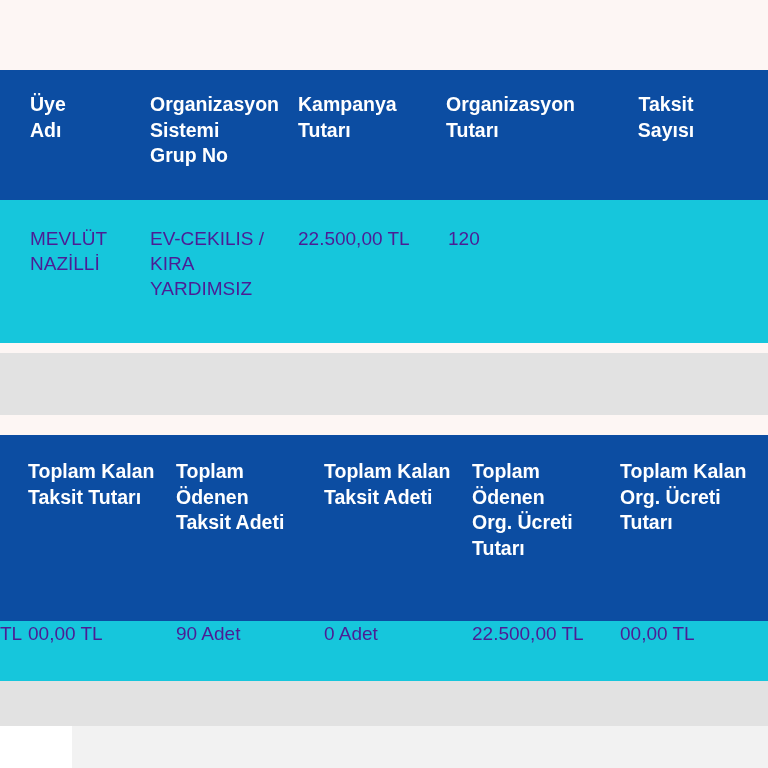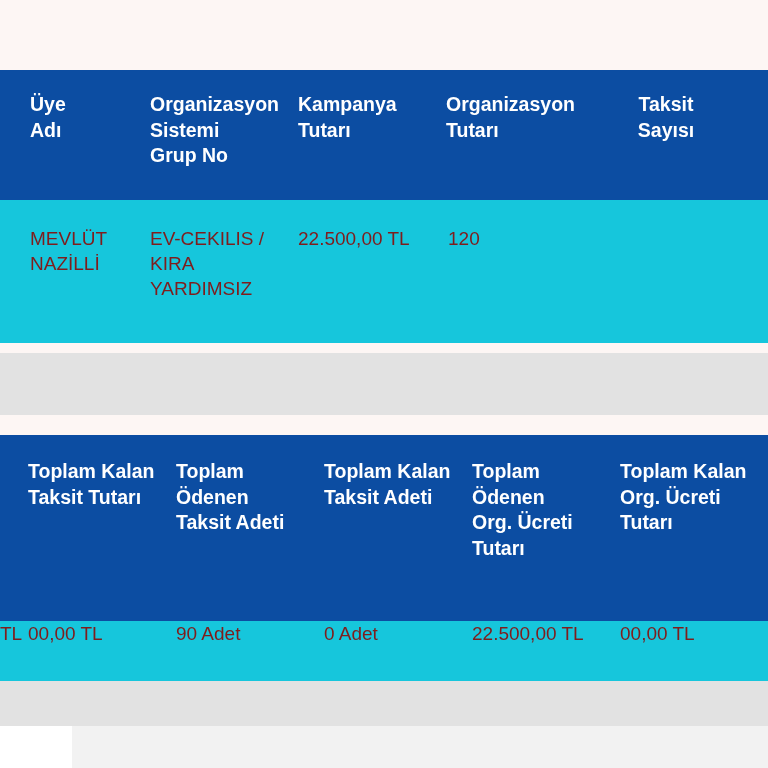--- a/index.html
+++ b/index.html
@@ -42,21 +42,21 @@
     background: #0c4da2;
     color: #ffffff;
     font-weight: bold;
     display: flex;
     align-items: flex-start;
     box-sizing: border-box;
   }
 
   .body-row {
     background: #16c6dc;
-    color: #7f1d1d;
+    color: #4c1d95;
     display: flex;
     align-items: flex-start;
     box-sizing: border-box;
   }
 
   .cell {
     box-sizing: border-box;
     padding: 0;
     line-height: 1.32;
   }

